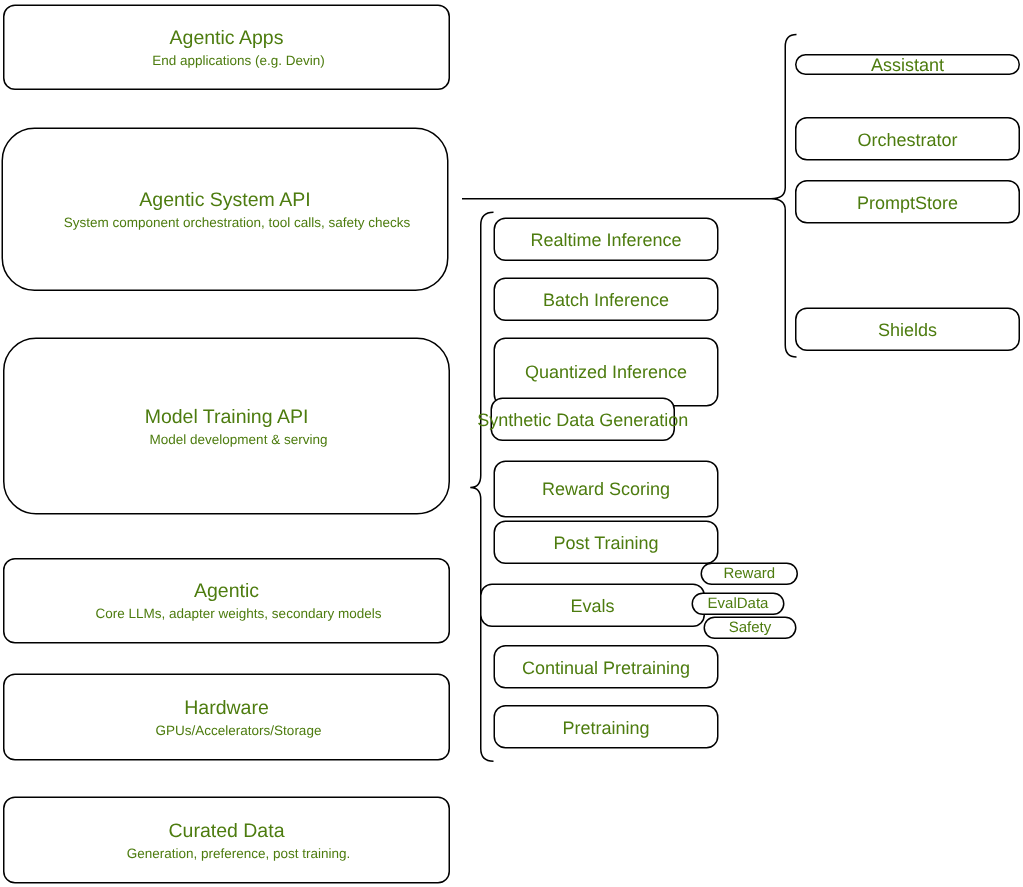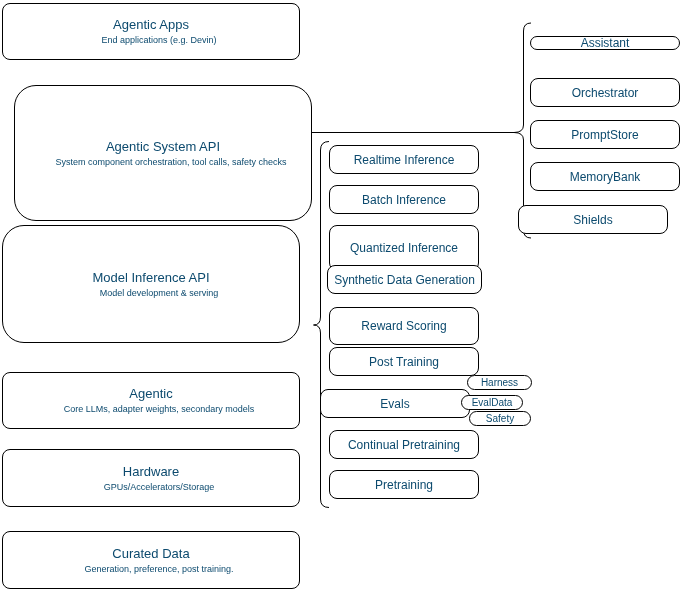--- a/index.html
+++ b/index.html
@@ -2,21 +2,21 @@
 <html><head>
 <meta charset="utf-8">
 <style>
   html, body { margin: 0; padding: 0; background: #ffffff; }
   #canvas {
     position: relative;
     width: 682px;
     height: 591px;
     background: #ffffff;
     font-family: "Liberation Sans", sans-serif;
-    color: #0c4a6e;
+    color: #4d7c0f;
     overflow: hidden;
   }
   svg.connectors {
     position: absolute;
     left: 0; top: 0;
     width: 682px; height: 591px;
     pointer-events: none;
   }
   .box {
     position: absolute;
@@ -73,27 +73,27 @@
     <line x1="308" y1="132.5" x2="514" y2="132.5" stroke="#000000" stroke-width="1"></line>
     <path d="M531,23 Q523.5,23 523.5,31 L523.5,125 Q523.5,132.5 514,132.5 Q523.5,132.5 523.5,140 L523.5,230 Q523.5,238 531,238" fill="none" stroke="#000000" stroke-width="1"></path>
     <path d="M329,141.5 Q320.5,141.5 320.5,150 L320.5,317 Q320.5,325 313.5,325 Q320.5,325 320.5,333 L320.5,499 Q320.5,507.5 329,507.5" fill="none" stroke="#000000" stroke-width="1"></path>
   </svg>
 
   <div class="box r8" style="left:2px;top:3px;width:298px;height:57px">
     <div class="title">Agentic Apps</div>
     <div class="subtitle">End applications (e.g. Devin)</div>
   </div>
 
-  <div class="box rbig" style="left:14px;top:85px;width:298px;height:136px">
+  <div class="box rbig" style="left:1px;top:85px;width:298px;height:109px">
     <div class="title">Agentic System API</div>
     <div class="subtitle">System component orchestration, tool calls, safety checks</div>
   </div>
 
   <div class="box rbig" style="left:2px;top:225px;width:298px;height:118px">
-    <div class="title">Model Inference API</div>
+    <div class="title">Model Training API</div>
     <div class="subtitle">Model development &amp; serving</div>
   </div>
 
   <div class="box r8" style="left:2px;top:372px;width:298px;height:57px">
     <div class="title">Agentic</div>
     <div class="subtitle">Core LLMs, adapter weights, secondary models</div>
   </div>
 
   <div class="box r8" style="left:2px;top:449px;width:298px;height:58px">
     <div class="title">Hardware</div>
@@ -110,21 +110,21 @@
   </div>
 
   <div class="box r8" style="left:329px;top:185px;width:150px;height:29px">
     <div class="label">Batch Inference</div>
   </div>
 
   <div class="box r8" style="left:329px;top:225px;width:150px;height:46px">
     <div class="label">Quantized Inference</div>
   </div>
 
-  <div class="box r8" style="left:327px;top:265px;width:155px;height:29px">
+  <div class="box r8" style="left:327px;top:265px;width:123px;height:29px">
     <div class="label">Synthetic Data Generation</div>
   </div>
 
   <div class="box r8" style="left:329px;top:307px;width:150px;height:38px">
     <div class="label">Reward Scoring</div>
   </div>
 
   <div class="box r8" style="left:329px;top:347px;width:150px;height:29px">
     <div class="label">Post Training</div>
   </div>
@@ -135,42 +135,39 @@
 
   <div class="box r8" style="left:329px;top:430px;width:150px;height:29px">
     <div class="label">Continual Pretraining</div>
   </div>
 
   <div class="box r8" style="left:329px;top:470px;width:150px;height:29px">
     <div class="label">Pretraining</div>
   </div>
 
   <div class="pill" style="left:467px;top:375px;width:65px;height:15px">
-    <span>Harness</span>
+    <span>Reward</span>
   </div>
   <div class="pill" style="left:461px;top:395px;width:62px;height:15px">
     <span>EvalData</span>
   </div>
   <div class="pill" style="left:469px;top:411px;width:62px;height:15px">
     <span>Safety</span>
   </div>
 
   <div class="box r8" style="left:530px;top:36px;width:150px;height:14px">
     <div class="label">Assistant</div>
   </div>
 
   <div class="box r8" style="left:530px;top:78px;width:150px;height:29px">
     <div class="label">Orchestrator</div>
   </div>
 
   <div class="box r8" style="left:530px;top:120px;width:150px;height:29px">
     <div class="label">PromptStore</div>
   </div>
 
-  <div class="box r8" style="left:530px;top:162px;width:150px;height:29px">
-    <div class="label">MemoryBank</div>
-  </div>
 
-  <div class="box r8" style="left:518px;top:205px;width:150px;height:29px">
+  <div class="box r8" style="left:530px;top:205px;width:150px;height:29px">
     <div class="label">Shields</div>
   </div>
 
 </div>
 
 </body></html>

